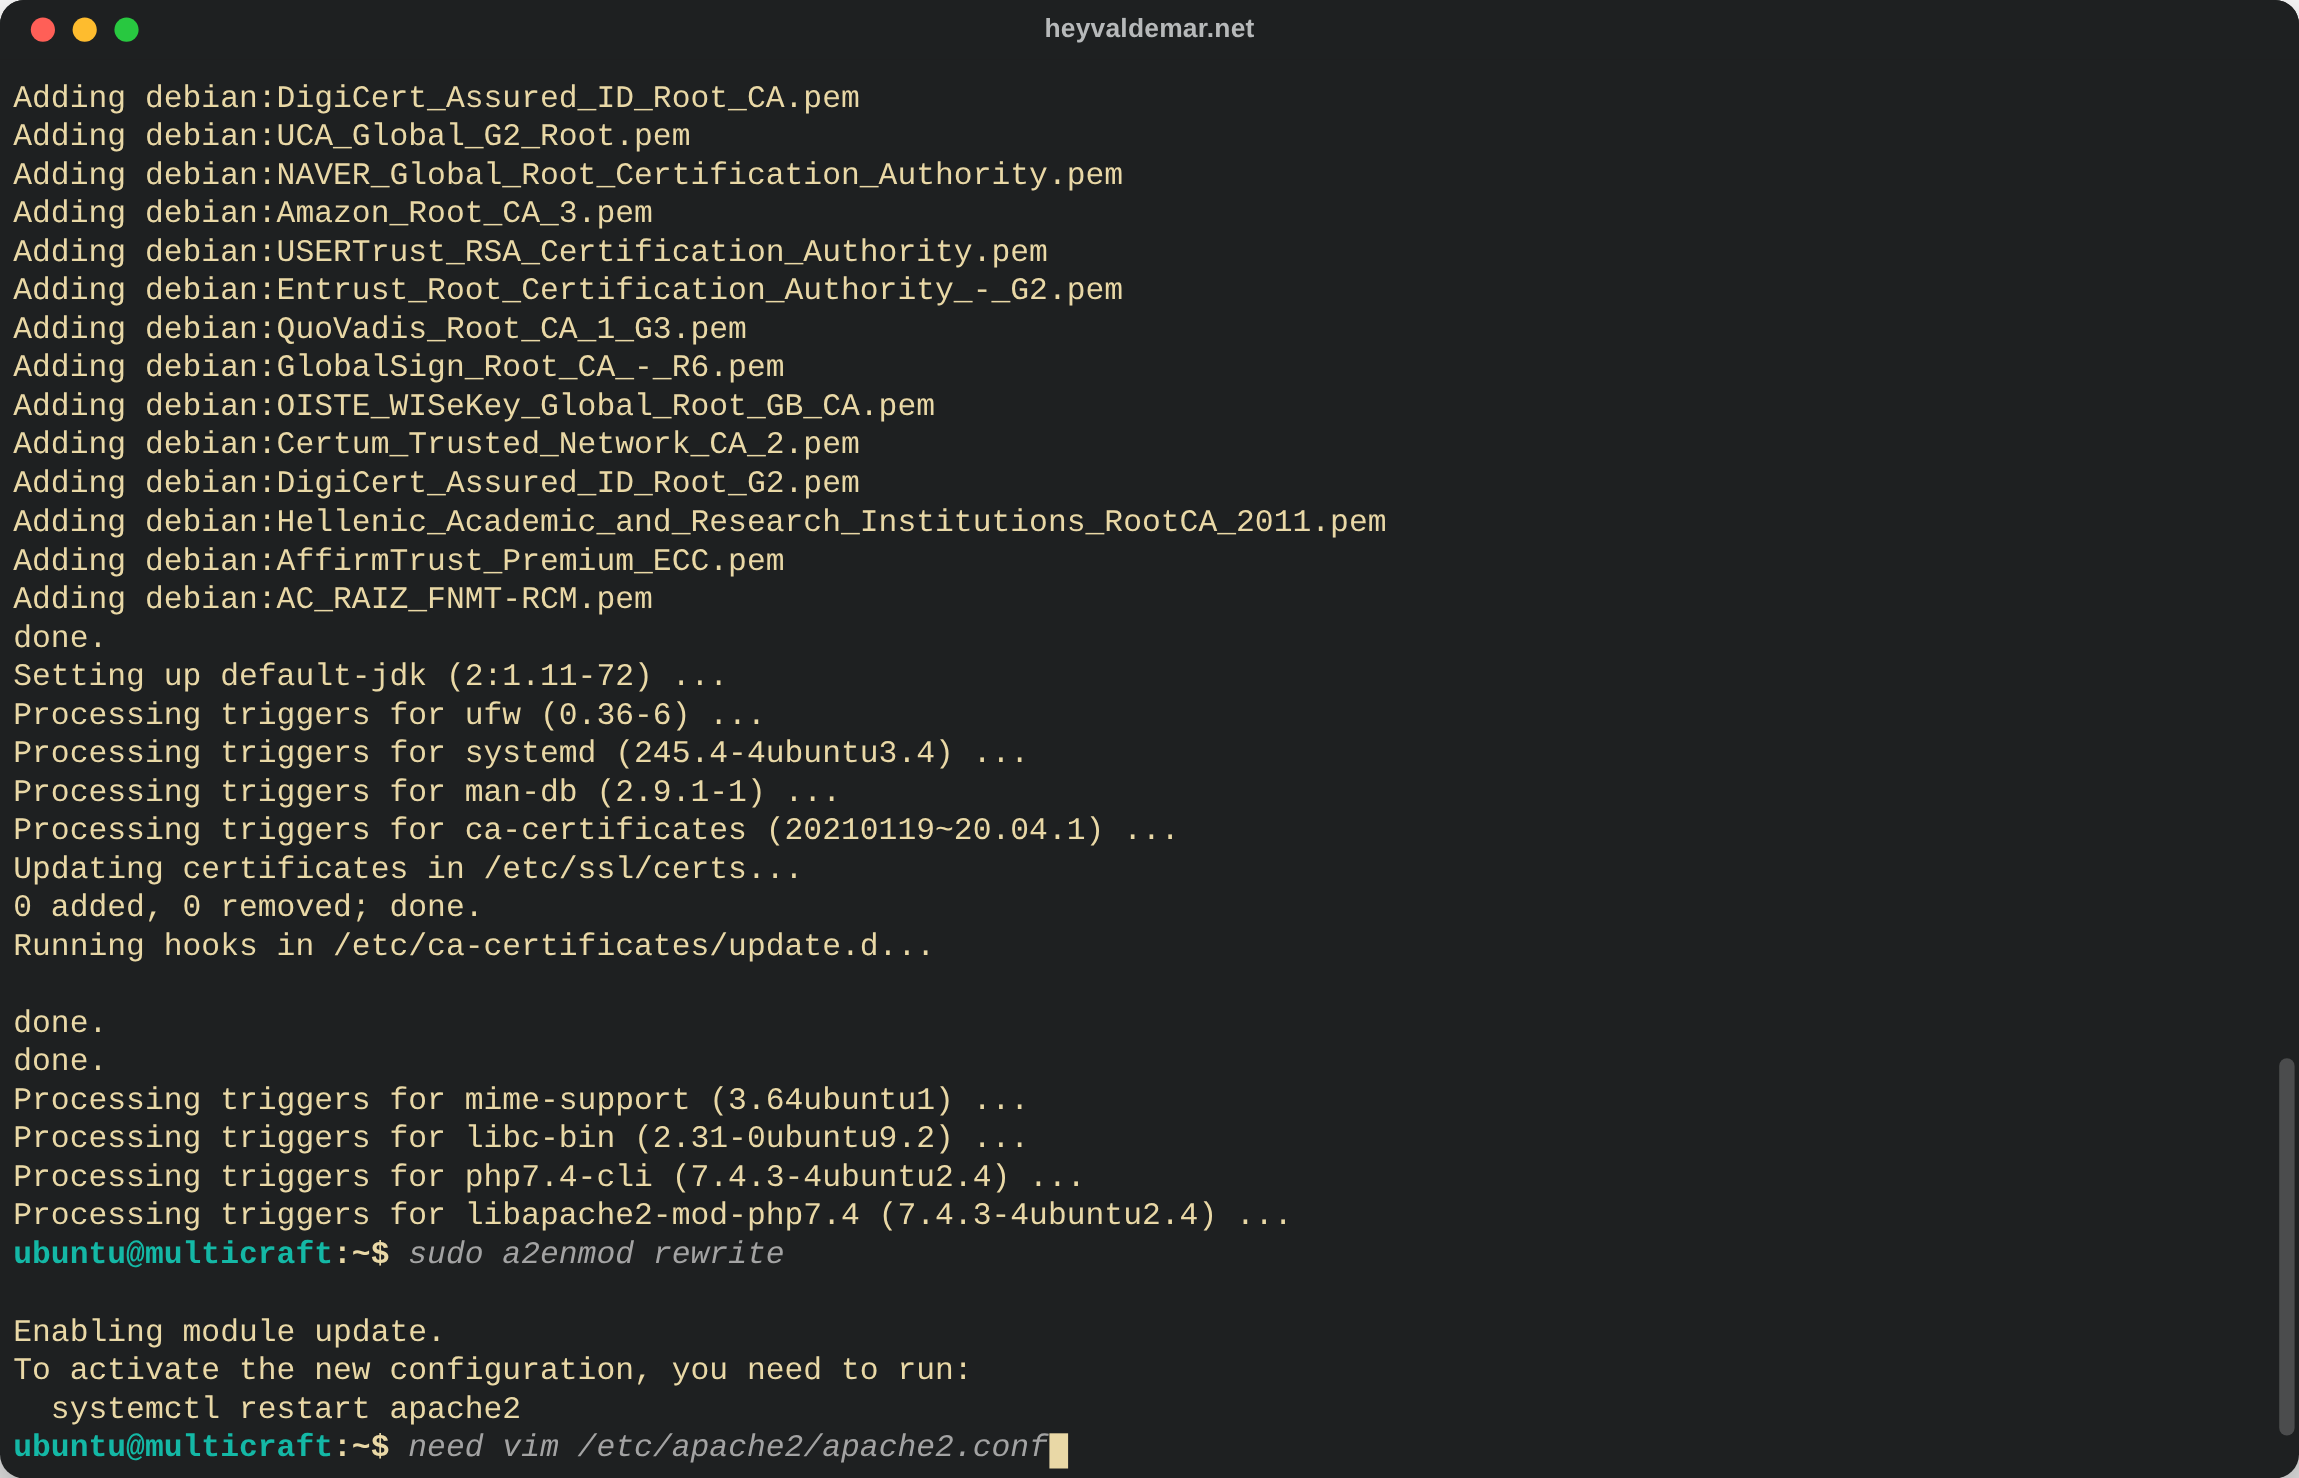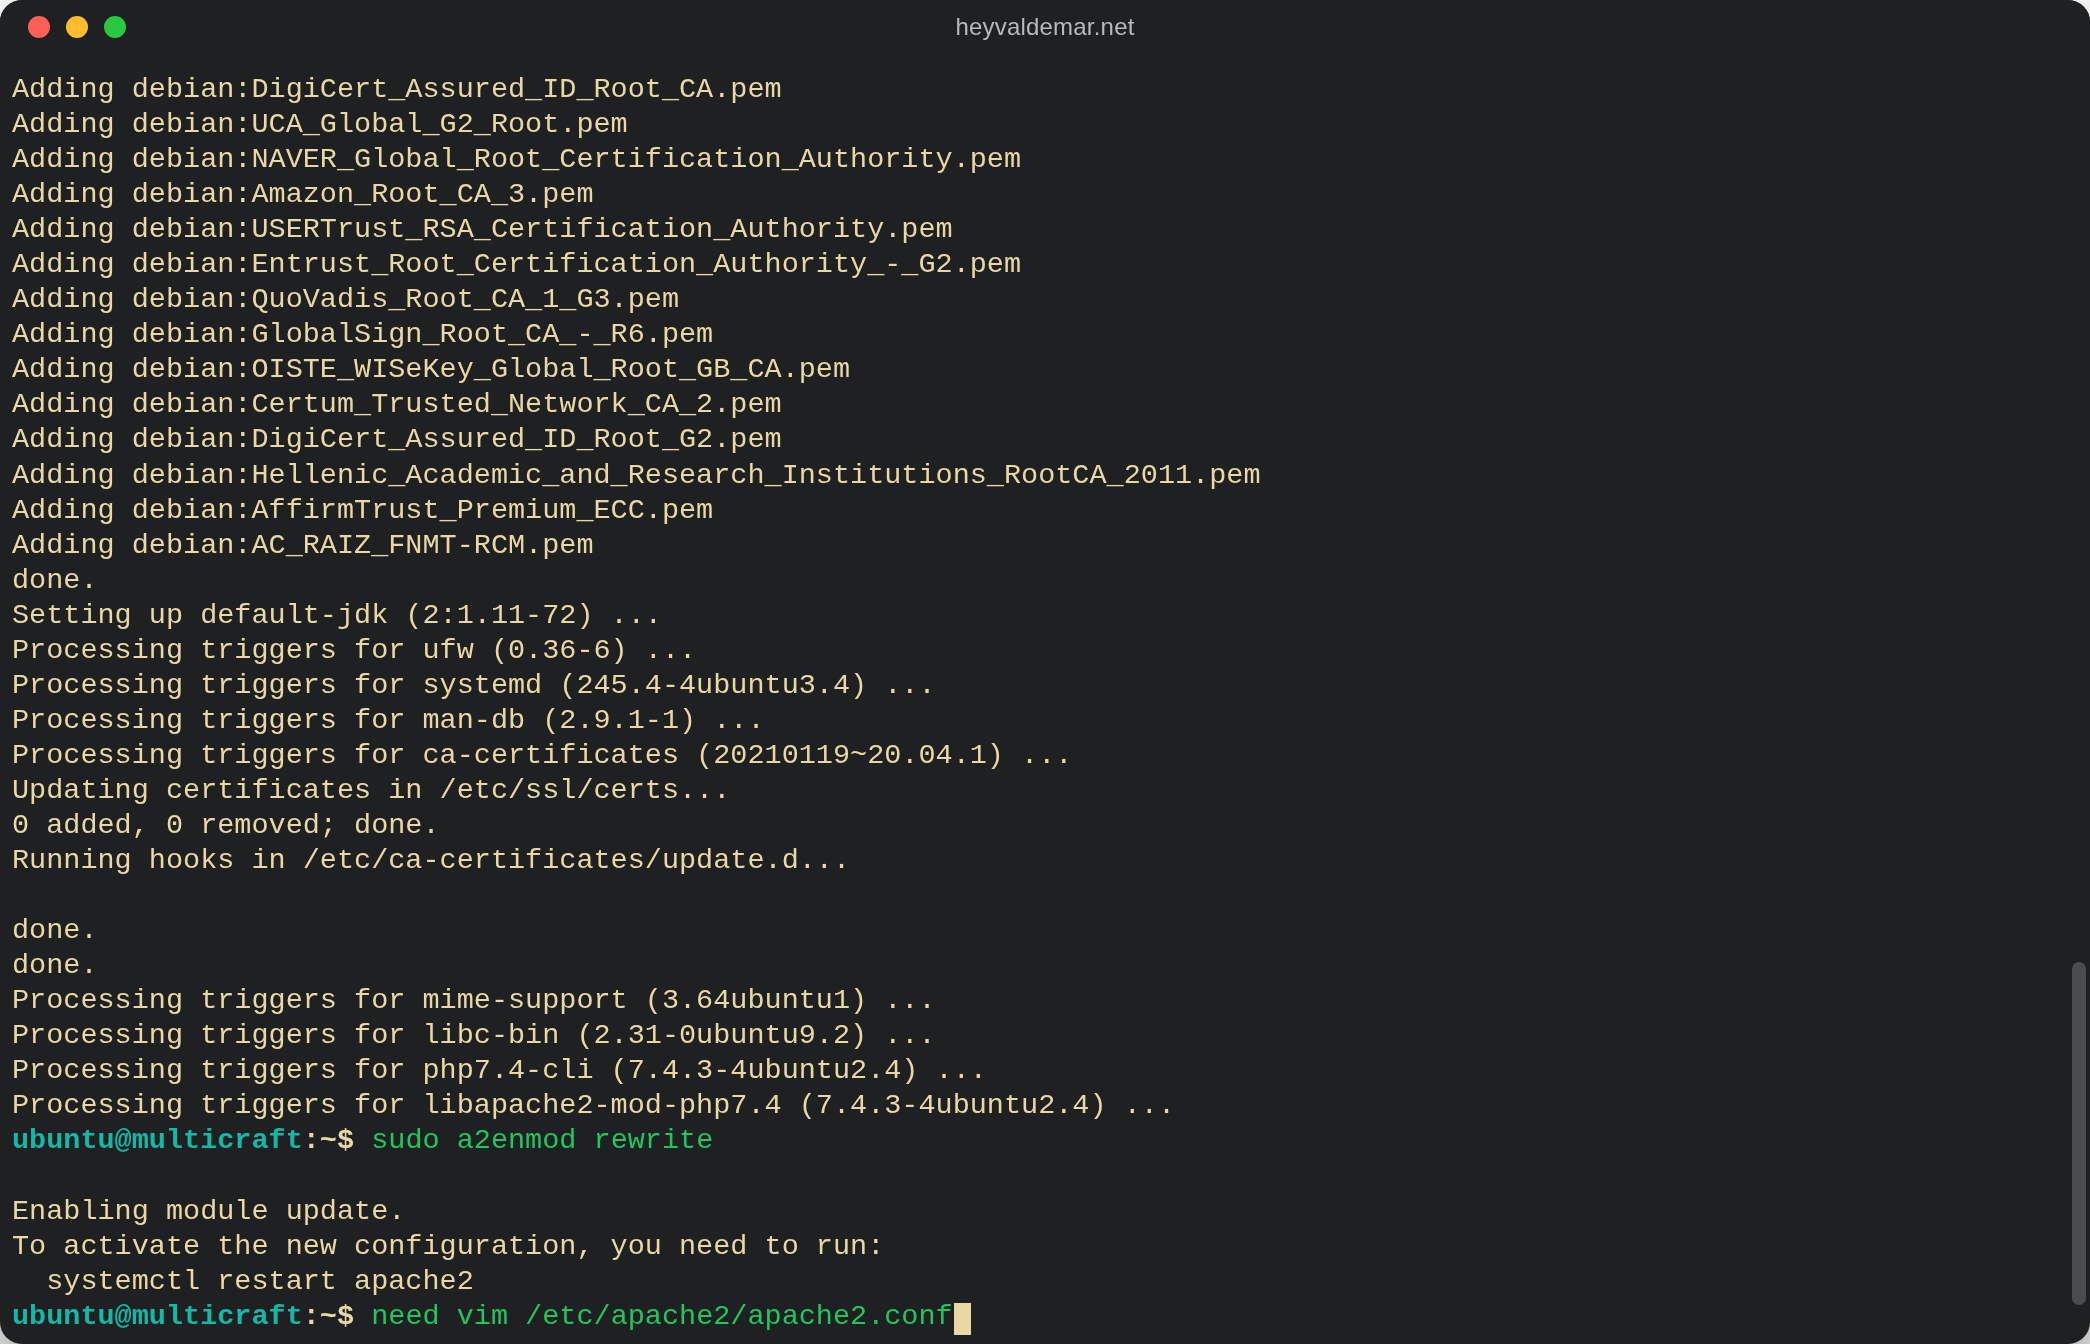--- a/index.html
+++ b/index.html
@@ -45,37 +45,37 @@
     border-radius: 50%;
   }
   .tl-close    { background: #ff5f57; }
   .tl-min      { background: #febc2e; }
   .tl-max      { background: #28c840; }
   .title-text {
     margin: 0 auto;
     color: #b7b9ba;
     font-family: -apple-system, BlinkMacSystemFont, "Segoe UI", Helvetica, Arial, sans-serif;
     font-size: 24px;
-    font-weight: 400;
+    font-weight: 700;
     letter-spacing: 0.2px;
   }
   .terminal-body {
     padding: 18px 12px 12px 12px;
     font-size: 28.5px;
     line-height: 1.23;
     color: #e9d8a6;
     white-space: pre;
     font-weight: 500;
     font-variant-ligatures: none;
   }
   .line { display: block; }
   .prompt-user { color: #14b8a6; font-weight: 700; }
   .prompt-sep  { color: #e9d8a6; font-weight: 700; }
   .prompt-path { color: #e9d8a6; font-weight: 700; }
-  .prompt-cmd  { color: #22c55e; }
+  .prompt-cmd  { color: #a3a3a3; font-style: italic; }
   .cursor {
     display: inline-block;
     width: 17px;
     height: 32px;
     background: #e9d8a6;
     vertical-align: text-bottom;
     margin-left: 1px;
     margin-bottom: -2px;
   }
   .scrollbar-track {

